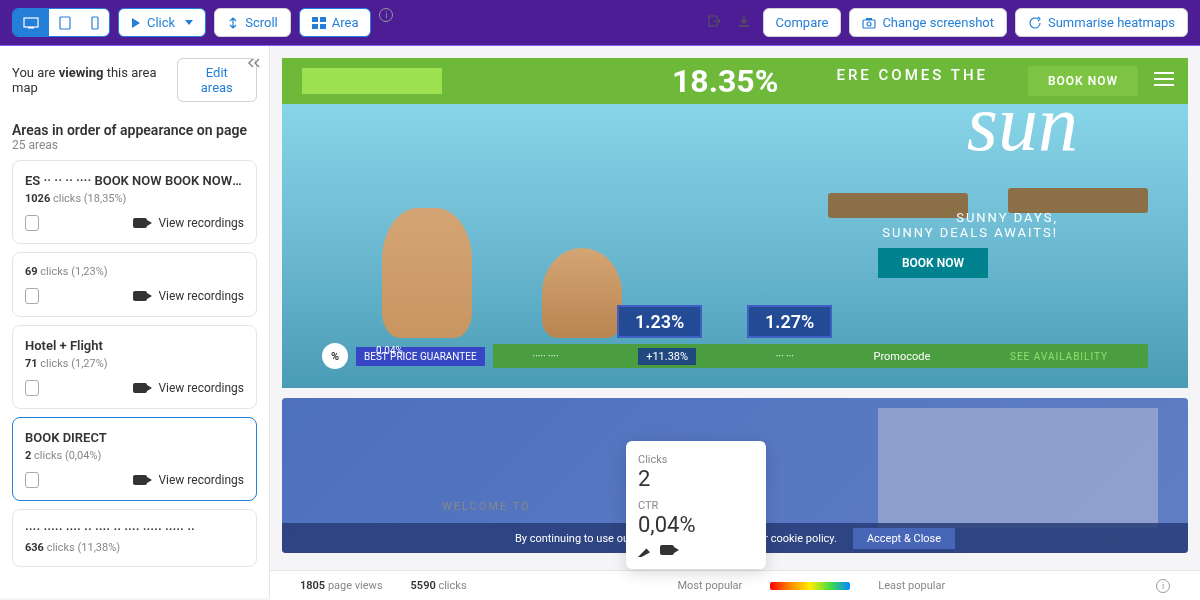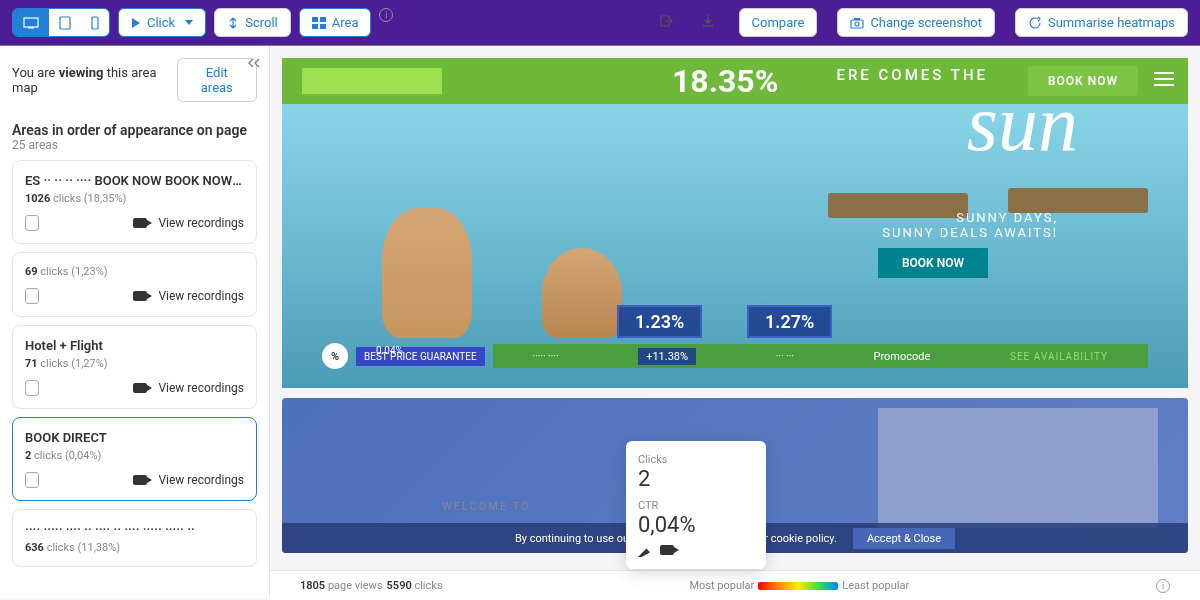--- a/index.html
+++ b/index.html
@@ -4,21 +4,21 @@
 <style>
 *{margin:0;padding:0;box-sizing:border-box;font-family:-apple-system,BlinkMacSystemFont,"Segoe UI",Roboto,sans-serif}
 body{background:#f5f5f7;width:1200px;height:600px;overflow:hidden;position:relative}
 .toolbar{display:flex;padding:8px 12px;background:#4c1d95;border-bottom:1px solid #8b5cf6;gap:8px}
 .device-group{display:flex;gap:0;border:1px solid #247fd8;border-radius:6px;overflow:hidden}
 .device-btn{padding:6px 10px;background:#fff;border:none;cursor:pointer;display:flex;align-items:center;justify-content:center}
 .device-btn.active{background:#247fd8}
 .tool-btn{display:flex;align-items:center;gap:6px;padding:6px 12px;background:#fff;border:1px solid #d0d0d5;border-radius:6px;color:#247fd8;font-size:13px;cursor:pointer}
 .tool-btn.primary{border-color:#247fd8}
 .dropdown-arrow{margin-left:4px;border-left:4px solid transparent;border-right:4px solid transparent;border-top:5px solid #247fd8}
-.toolbar-right{margin-left:auto;display:flex;gap:20px;align-items:center}
+.toolbar-right{margin-left:auto;display:flex;gap:8px;align-items:center}
 .icon-btn{background:none;border:none;cursor:pointer;padding:4px;color:#666}
 .main{display:flex;height:calc(100% - 48px)}
 .sidebar{width:270px;background:#fff;border-right:1px solid #e5e5e7;overflow-y:auto;padding:0 12px;position:relative}
 .collapse-btn{position:absolute;top:8px;right:8px;cursor:pointer;color:#666}
 .view-banner{display:flex;justify-content:space-between;align-items:center;padding:12px 0;font-size:13px;color:#333}
 .edit-btn{padding:6px 12px;border:1px solid #d0d0d5;border-radius:6px;background:#fff;color:#247fd8;font-size:13px;cursor:pointer}
 .section-title{font-size:14px;font-weight:600;color:#333;margin-top:8px}
 .section-sub{font-size:12px;color:#888;margin-bottom:8px}
 .area-item{border:1px solid #e5e5e7;border-radius:8px;padding:12px;margin-bottom:8px;background:#fff}
 .area-item.selected{border-color:#247fd8}
@@ -59,21 +59,21 @@
 .tooltip-label{font-size:11px;color:#888}
 .tooltip-val{font-size:22px;font-weight:400;color:#333;margin-bottom:8px}
 .tooltip-actions{display:flex;gap:10px;margin-top:6px}
 .pencil{width:12px;height:12px;background:#333;clip-path:polygon(0 100%,70% 30%,100% 60%,30% 100%)}
 .lower-section{margin-top:10px;height:155px;background:linear-gradient(135deg,#5a7fc4 0%,#7896d0 100%);position:relative;border-radius:4px;overflow:hidden}
 .lower-overlay{position:absolute;inset:0;background:rgba(60,90,180,0.4)}
 .building{position:absolute;right:30px;top:10px;width:280px;height:120px;background:#e8e8eb;opacity:0.7}
 .welcome{position:absolute;left:160px;bottom:40px;color:#888;font-size:11px;letter-spacing:2px}
 .cookie-bar{position:absolute;bottom:0;left:0;right:0;height:30px;background:rgba(40,60,120,0.85);display:flex;align-items:center;justify-content:center;gap:16px;font-size:11px;color:#fff}
 .accept-btn{padding:4px 14px;background:#4766b8;color:#fff;border:none;font-size:11px}
-.footer{position:absolute;bottom:0;left:270px;right:0;height:30px;background:#fff;border-top:1px solid #e5e5e7;display:flex;align-items:center;padding:0 30px;gap:4px;font-size:11px;color:#888}
+.footer{position:absolute;bottom:0;left:270px;right:0;height:30px;background:#fff;border-top:1px solid #e5e5e7;display:flex;align-items:center;padding:0 30px;gap:28px;font-size:11px;color:#888}
 .footer b{color:#333;font-weight:600}
 .gradient-bar{width:80px;height:8px;background:linear-gradient(to right,#ff0000,#ff8800,#ffee00,#44dd44,#0088ff);border-radius:2px}
 .info-icon{width:14px;height:14px;border-radius:50%;border:1.5px solid #999;display:flex;align-items:center;justify-content:center;font-size:9px;color:#999;cursor:pointer}
 </style>
 </head>
 <body>
 
 <div class="toolbar">
   <div class="device-group">
     <button class="device-btn active">

